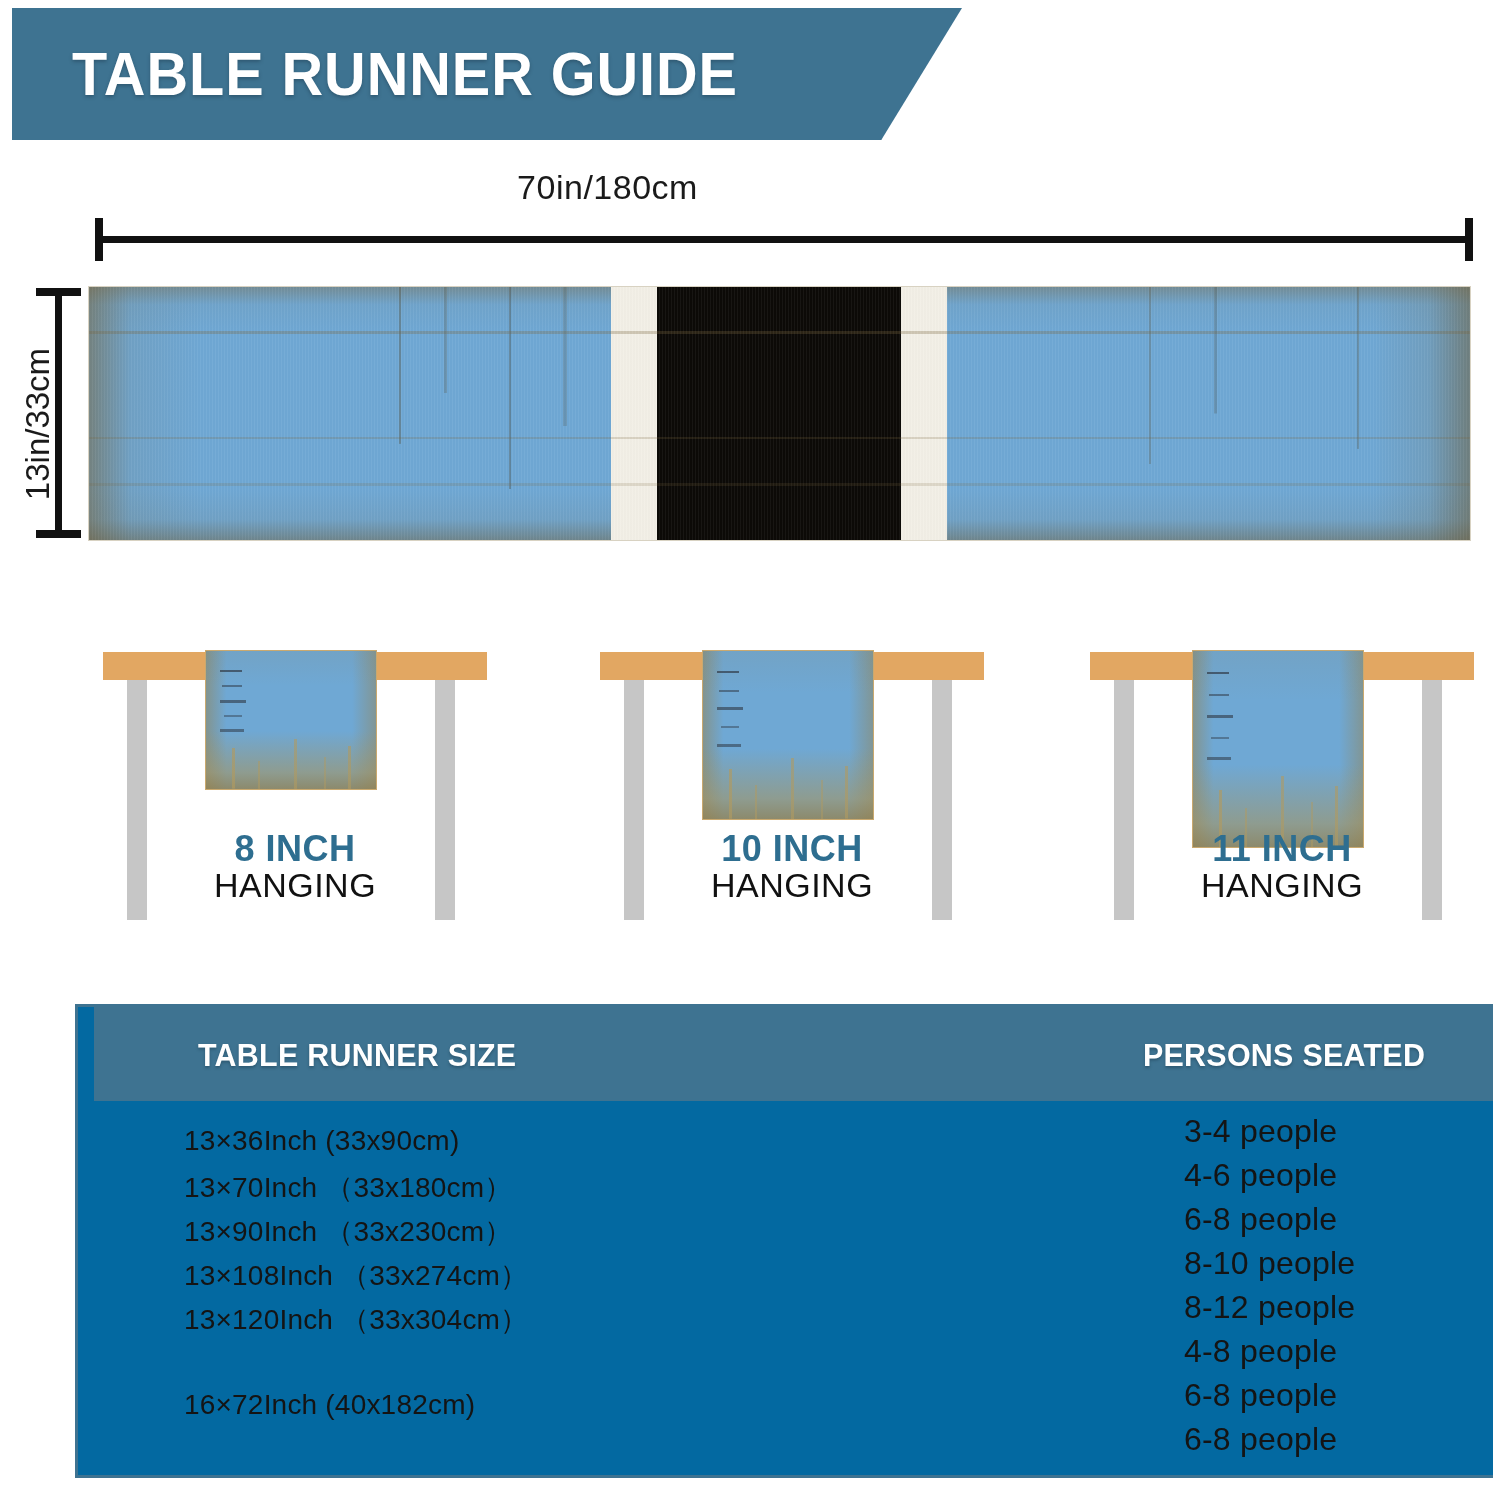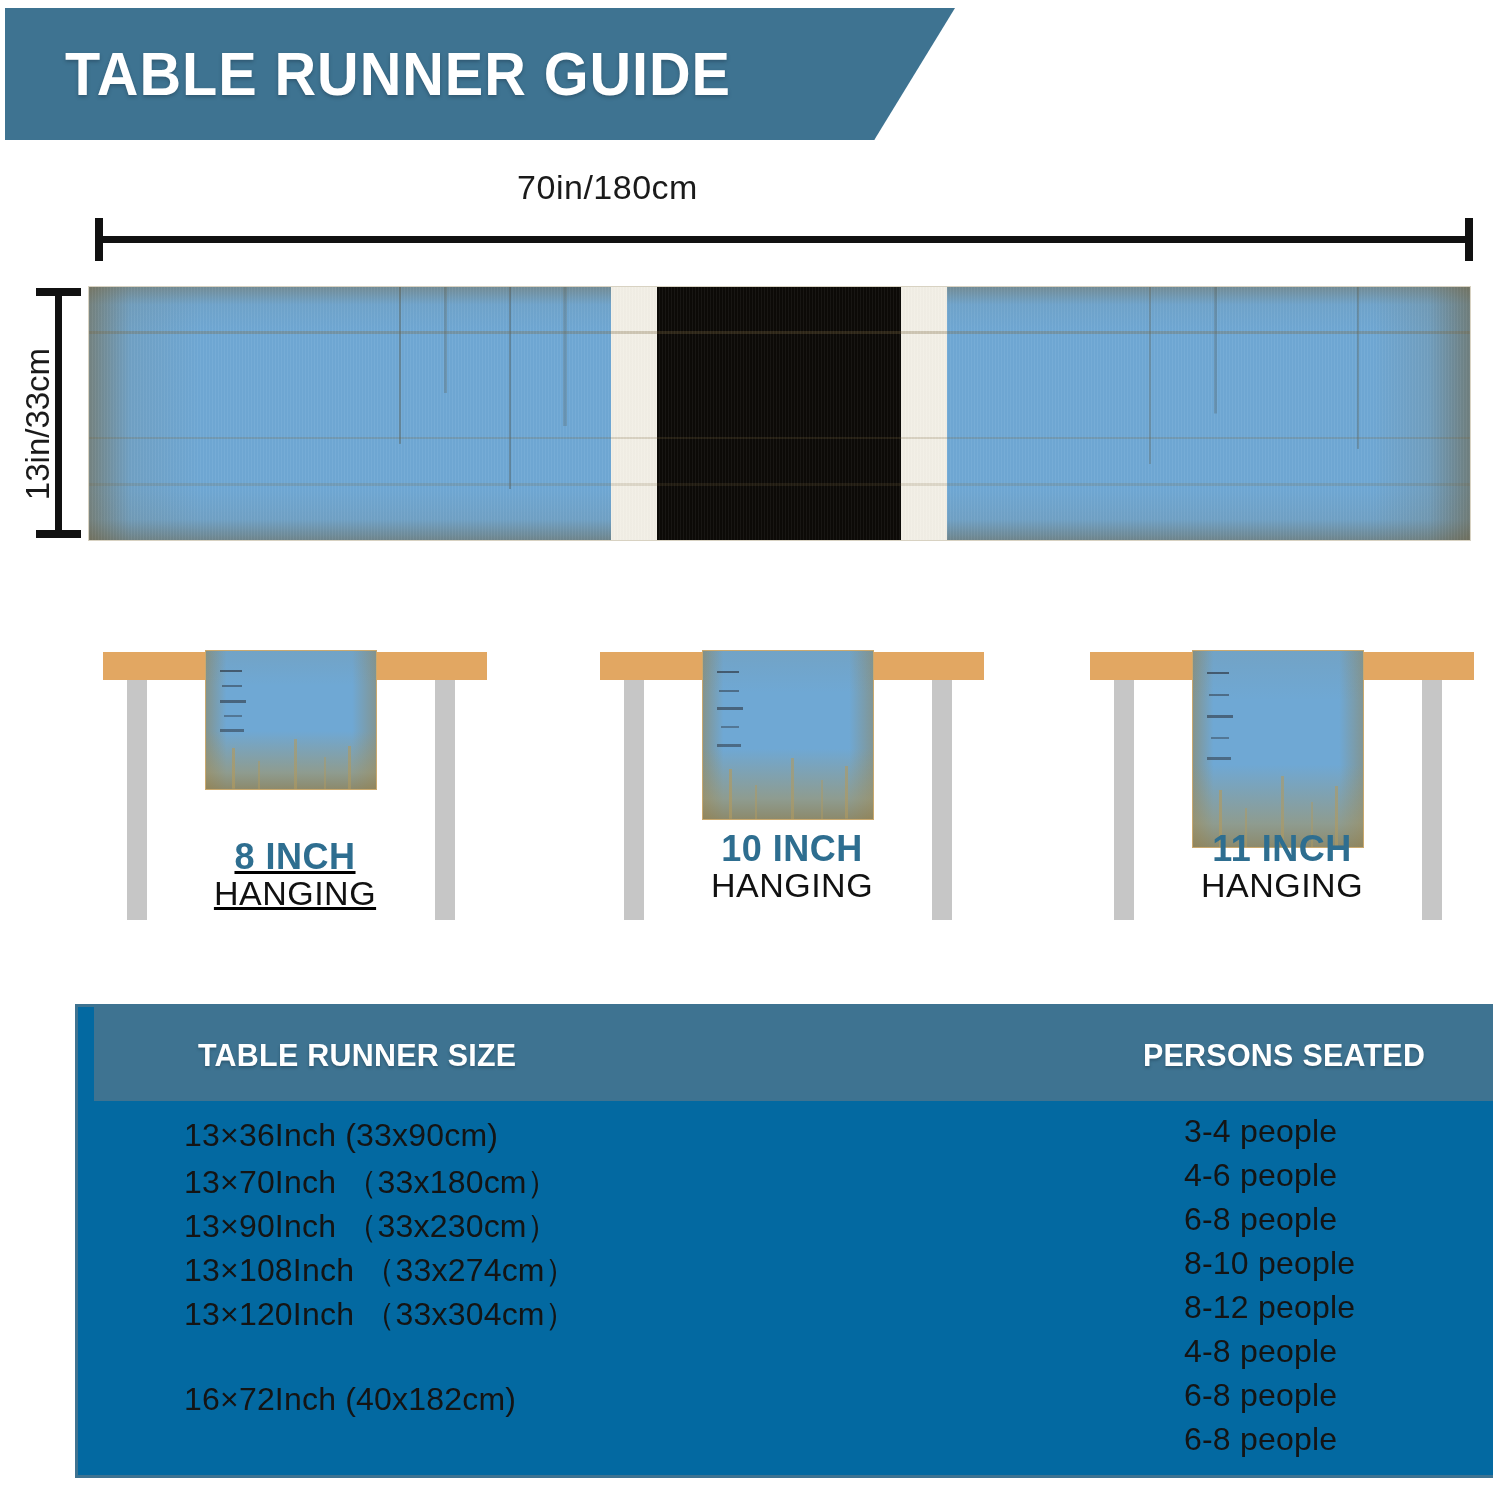--- a/index.html
+++ b/index.html
@@ -11,21 +11,21 @@
     width: 1493px;
     height: 1500px;
     font-family: "Liberation Sans", sans-serif;
     position: relative;
     overflow: hidden;
   }
 
   
   .banner-wrap {
     position: absolute;
-    left: 5px;
+    left: 12px;
     top: 8px;
     width: 960px;
     height: 135px;
   }
   .banner-shape {
     position: absolute;
     left: 0;
     top: 0;
     width: 950px;
     height: 132px;
@@ -350,22 +350,22 @@
     position: relative;
     padding-top: 12px;
   }
   .st-row {
     position: relative;
     height: 44px;
   }
   .st-size {
     position: absolute;
     left: 90px;
-    top: 4px;
-    font-size: 32px;
+    top: 12px;
+    font-size: 28px;
     color: #141414;
     white-space: nowrap;
     letter-spacing: 0.2px;
   }
   .st-people {
     position: absolute;
     left: 1090px;
     top: 0;
     font-size: 32px;
     color: #141414;
@@ -405,21 +405,21 @@
 
   <div class="hang-cell c1">
     <div class="tbl-top"></div>
     <div class="tbl-leg l"></div>
     <div class="tbl-leg r"></div>
     <div class="drape" style="height:140px;">
       <div class="d-base"></div>
       <div class="d-ticks"></div>
       <div class="d-wisps"></div>
     </div>
-    <div class="hang-caption" style="top:226px;text-decoration:underline;">
+    <div class="hang-caption" style="top:218px;">
       <div class="hang-inch">8 INCH</div>
       <div class="hang-sub">HANGING</div>
     </div>
   </div>
 
   <div class="hang-cell c2">
     <div class="tbl-top"></div>
     <div class="tbl-leg l"></div>
     <div class="tbl-leg r"></div>
     <div class="drape" style="height:170px;">

